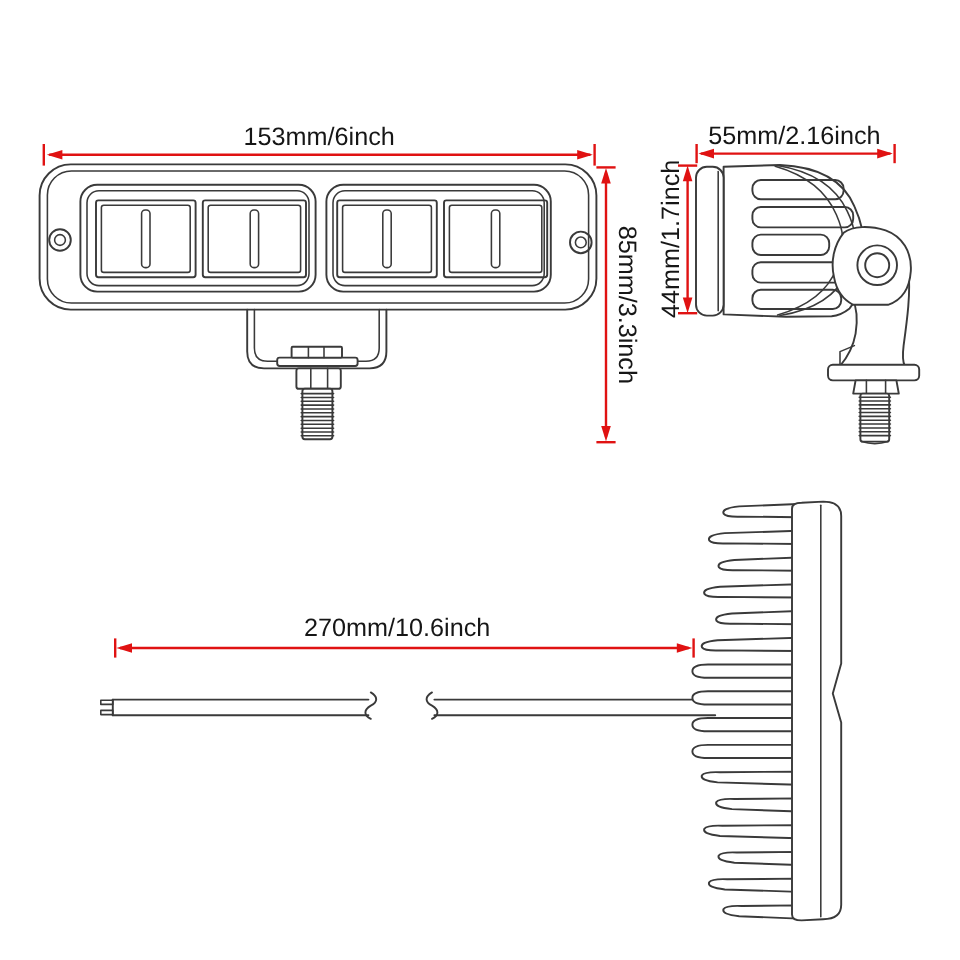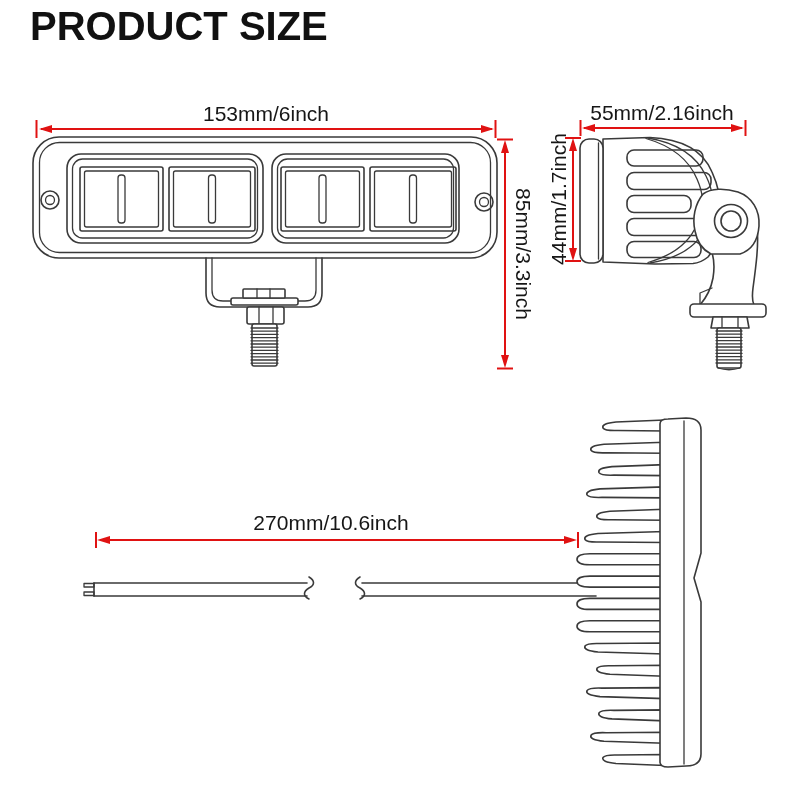--- a/index.html
+++ b/index.html
@@ -12,21 +12,20 @@
   .ink{stroke:#3a3a3a;fill:none;stroke-width:1.6;stroke-linecap:round;stroke-linejoin:round;}
   .ink-thin{stroke:#3a3a3a;fill:none;stroke-width:1.3;stroke-linecap:round;stroke-linejoin:round;}
   .ink-fill{stroke:#3a3a3a;fill:#ffffff;stroke-width:1.6;stroke-linecap:round;stroke-linejoin:round;}
   .red{stroke:#e01212;stroke-width:2;fill:none;}
   .redfill{fill:#e01212;stroke:none;}
 </style>
 </head>
 <body>
 
 <div class="canvas">
-  <h1 class="page-title">PRODUCT SIZE</h1>
 
   <svg width="800" height="800" viewBox="0 0 800 800">
 
     <g>
 
       <rect class="ink" x="33" y="137" width="464" height="121" rx="26"></rect>
       <rect class="ink-thin" x="39.5" y="142.5" width="451" height="110" rx="20"></rect>
 
       <circle class="ink" cx="50" cy="200" r="9"></circle>
       <circle class="ink-thin" cx="50" cy="200" r="4.5"></circle>

